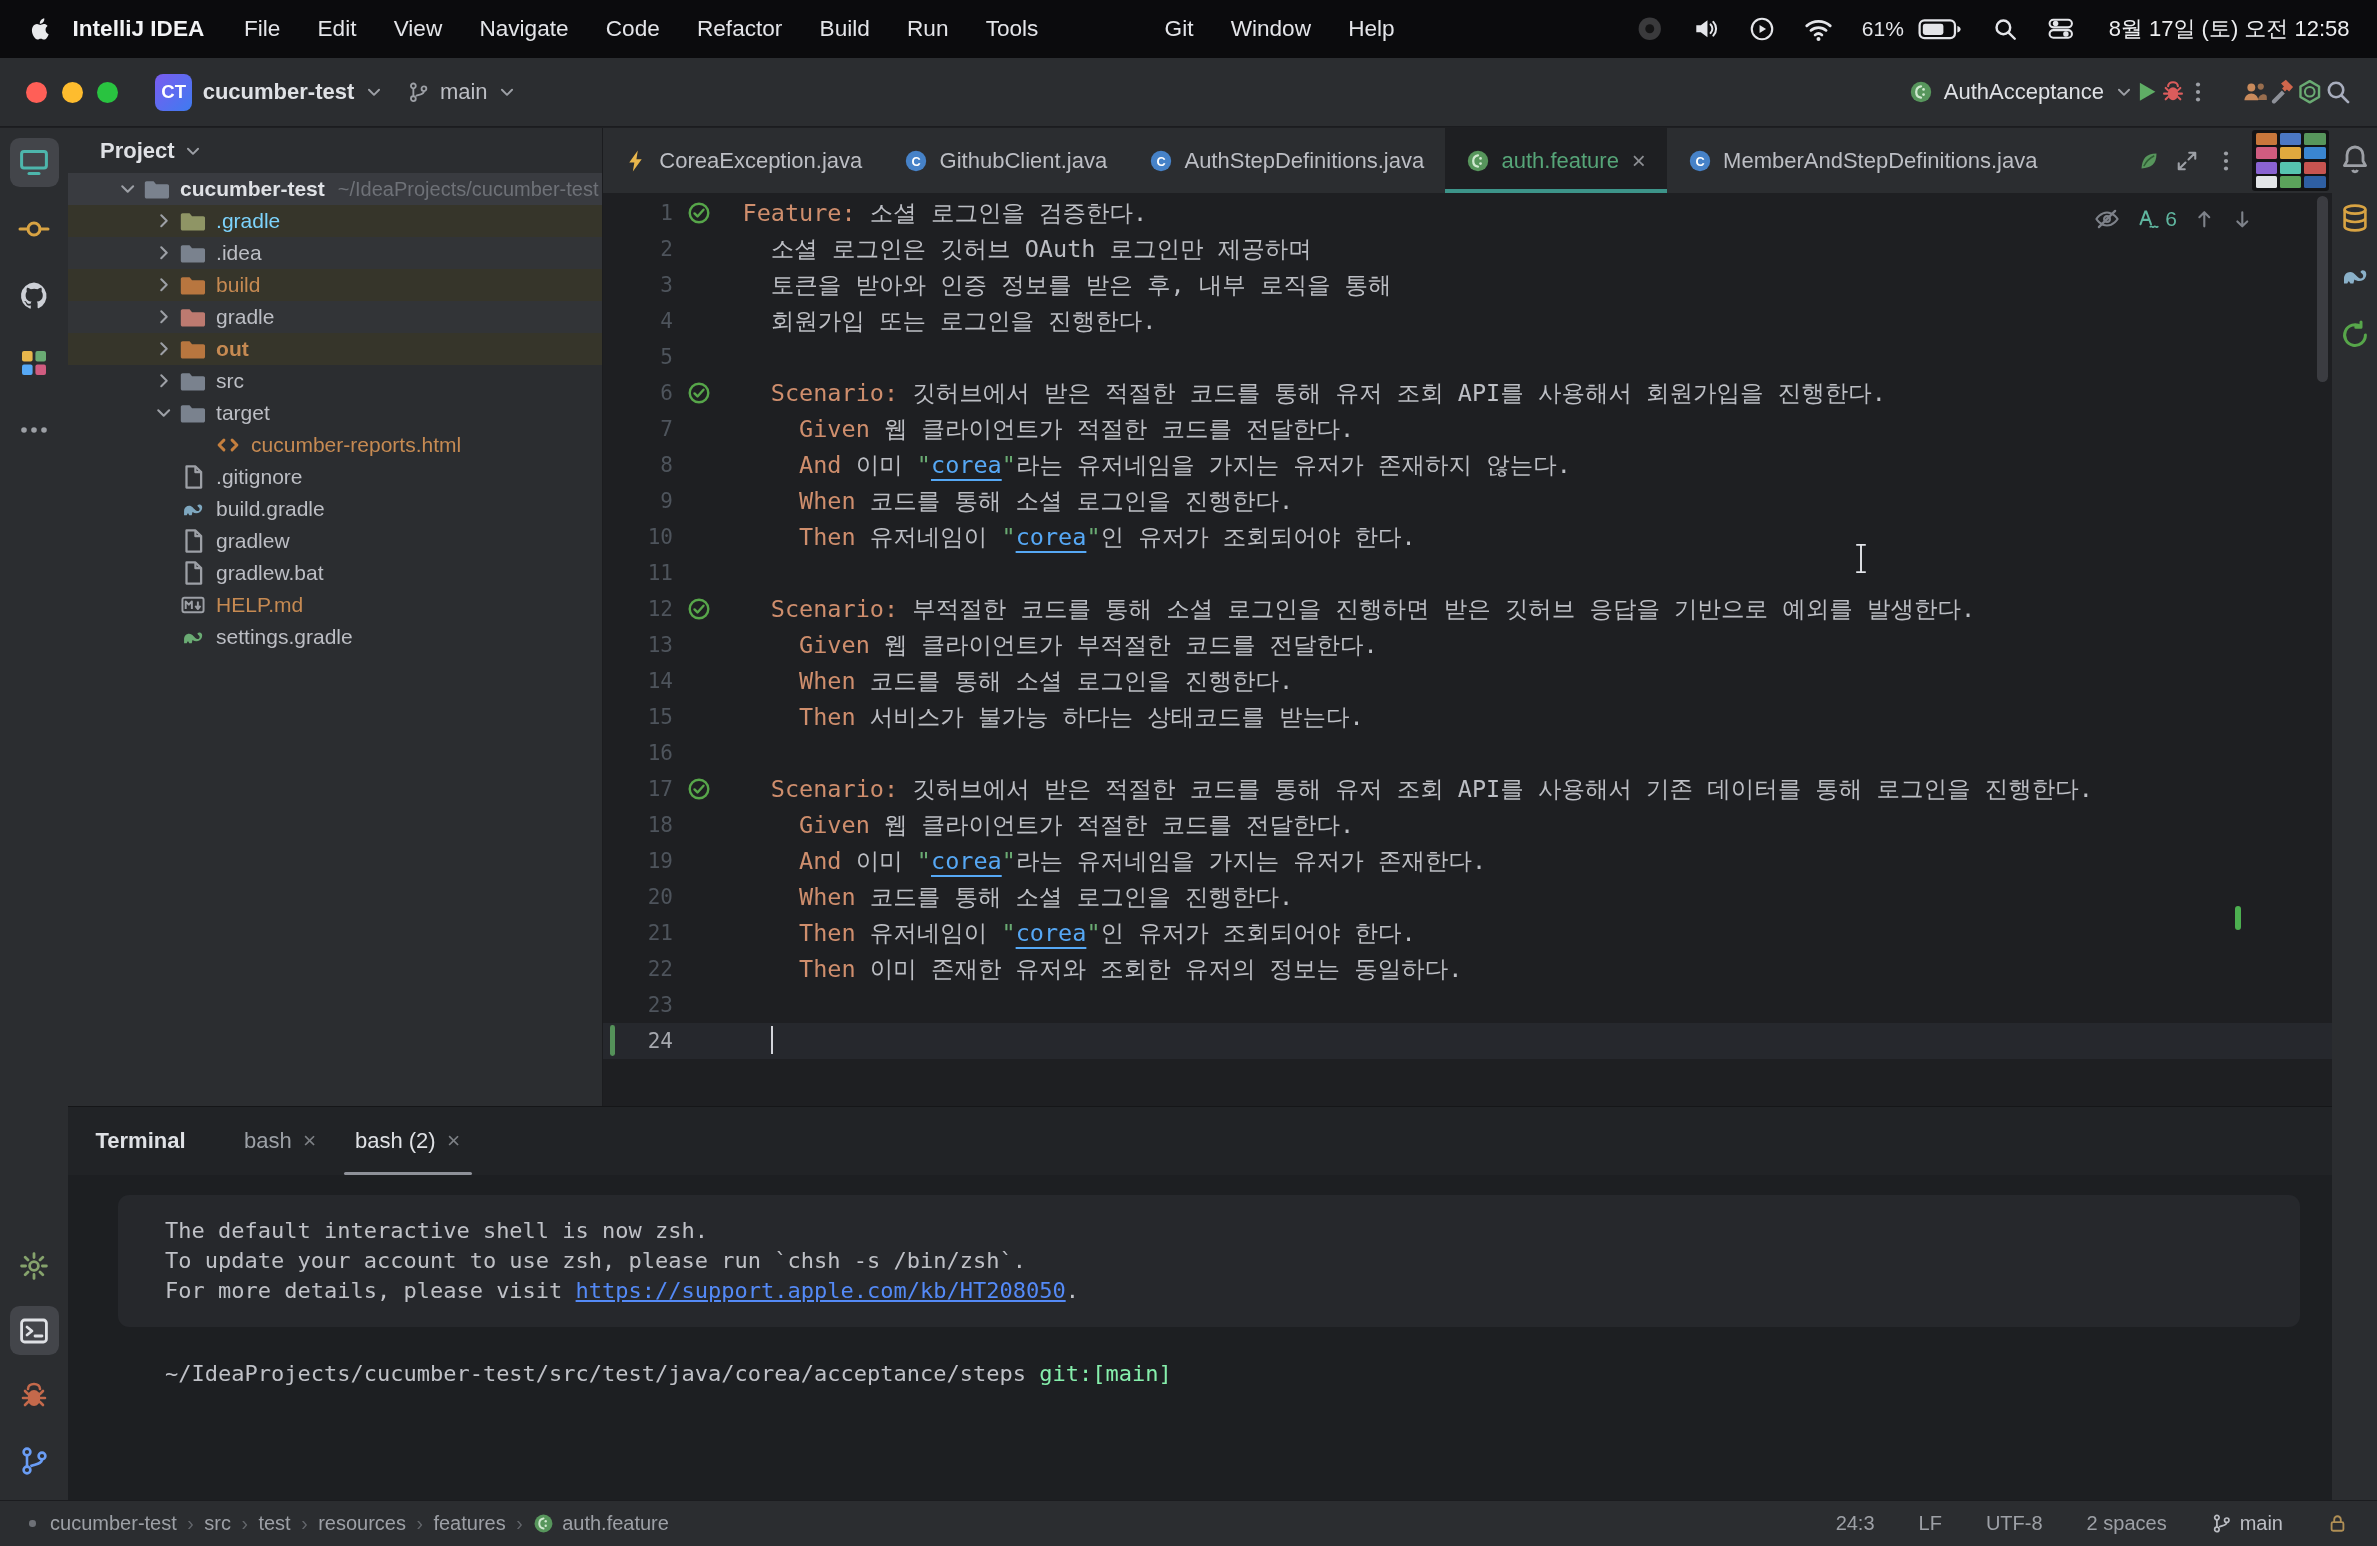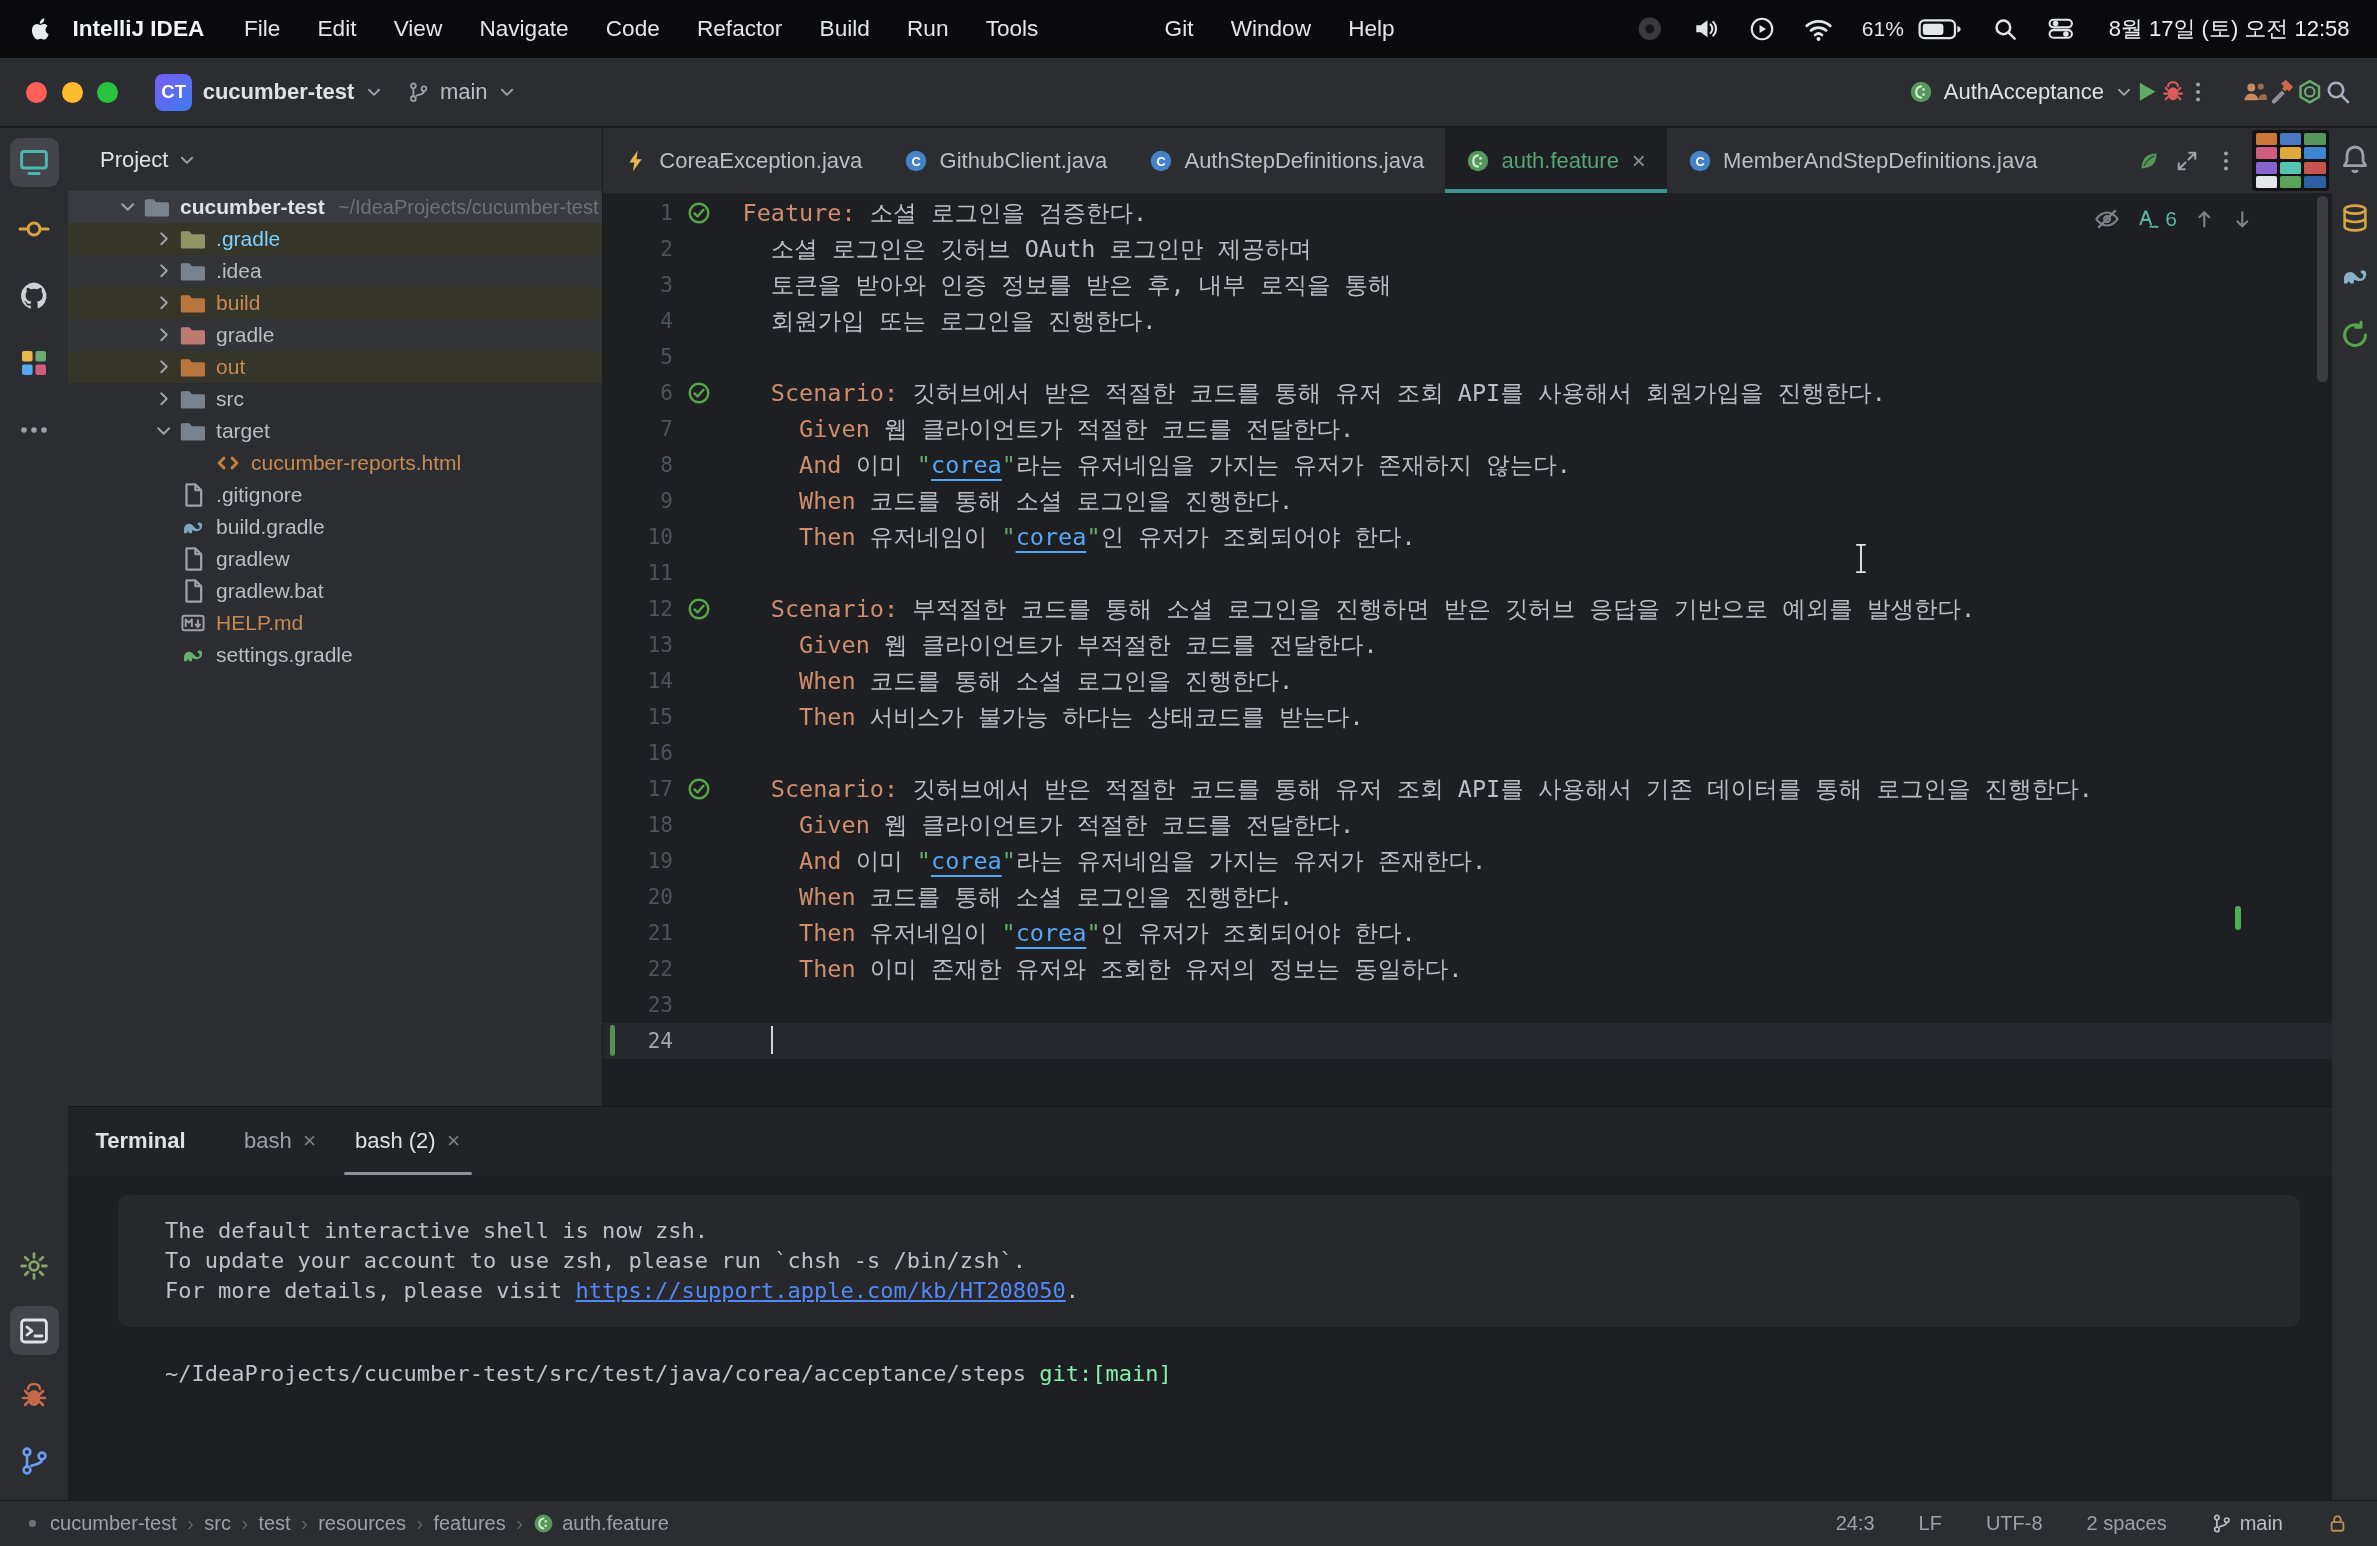--- a/index.html
+++ b/index.html
@@ -43,22 +43,22 @@
                border-left:1.6px solid #1B1C1F;display:flex;flex-direction:column;align-items:center;
                padding-top:13px;gap:22.6px;}
 
   
   #centre{position:absolute;left:68px;right:45px;top:128px;bottom:45px;display:flex;flex-direction:column;}
   #main-row{height:978px;display:flex;border-bottom:1.6px solid #151618;min-height:0;}
 
   
   #projectpanel{width:534px;background:#2B2D30;border-right:1.6px solid #1B1C1F;display:flex;
                 flex-direction:column;flex:none;overflow:hidden;}
-  .pp-header{height:63px;display:flex;align-items:center;gap:9.7px;padding-left:32px;
-             font-size:22px;font-weight:400;color:#DFE1E5;}
+  .pp-header{height:45px;display:flex;align-items:center;gap:9.7px;padding-left:32px;
+             font-size:22px;font-weight:700;color:#DFE1E5;}
   #tree{flex:1;overflow:hidden;}
   .tree-row{height:32px;display:flex;align-items:center;font-size:21px;white-space:nowrap;overflow:hidden;}
   .tree-row.sel{background:#393B40;}
   .tree-row.olive{background:#36352A;}
   .tree-row.gray{background:#323437;}
   .tr-arrow{width:29px;display:flex;justify-content:center;color:#9DA0A6;flex:none;}
   .tr-icon{width:26px;height:26px;margin:0 10.5px 0 1.6px;}
   .tr-label.bold{font-weight:700;color:#DFE1E5;}
   .tr-extra{color:#6E7177;margin-left:13px;font-size:20px;}
 
@@ -511,21 +511,21 @@
                   <svg viewBox="0 0 16 16" fill="none">
                     <path d="M6 3.5l4.5 4.5L6 12.5" stroke="currentColor" stroke-width="1.7" stroke-linecap="round" stroke-linejoin="round"></path>
                   </svg>
                 </span>
               </span>
               <span class="ic tr-icon" style="width: 26px; height: 26px; color: rgb(184, 118, 63);">
                 <svg viewBox="0 0 16 16">
                   <path d="M1.6 3.2h4.3l1.5 1.9h6.9c.6 0 1.1.5 1.1 1.1v6.5c0 .6-.5 1.1-1.1 1.1H1.6c-.6 0-1.1-.5-1.1-1.1V4.3c0-.6.5-1.1 1.1-1.1z" fill="currentColor"></path>
                 </svg>
               </span>
-              <span class="tr-label" style="color: rgb(198, 138, 82);">out</span>
+              <span class="tr-label" style="color: rgb(198, 138, 82); font-weight: bold;">out</span>
             </div>
             <div class="tree-row" style="padding-left: 81px;">
               <span class="tr-arrow">
                 <span class="ic" style="width: 19.4px; height: 19.4px; color: rgb(157, 160, 166);">
                   <svg viewBox="0 0 16 16" fill="none">
                     <path d="M6 3.5l4.5 4.5L6 12.5" stroke="currentColor" stroke-width="1.7" stroke-linecap="round" stroke-linejoin="round"></path>
                   </svg>
                 </span>
               </span>
               <span class="ic tr-icon" style="width: 26px; height: 26px; color: rgb(122, 130, 142);">

